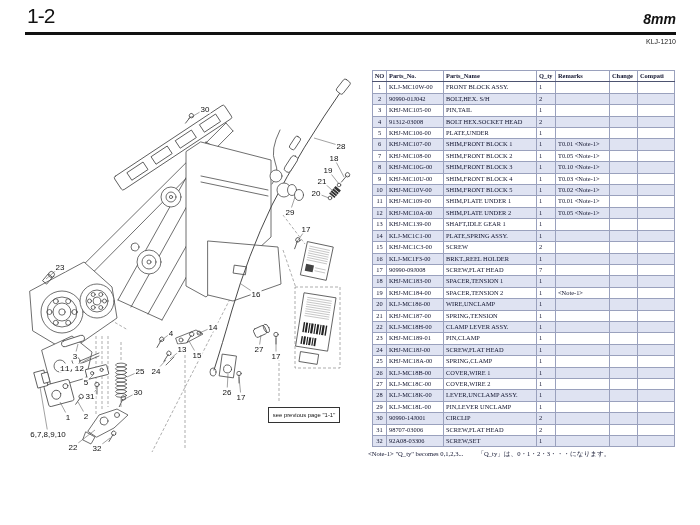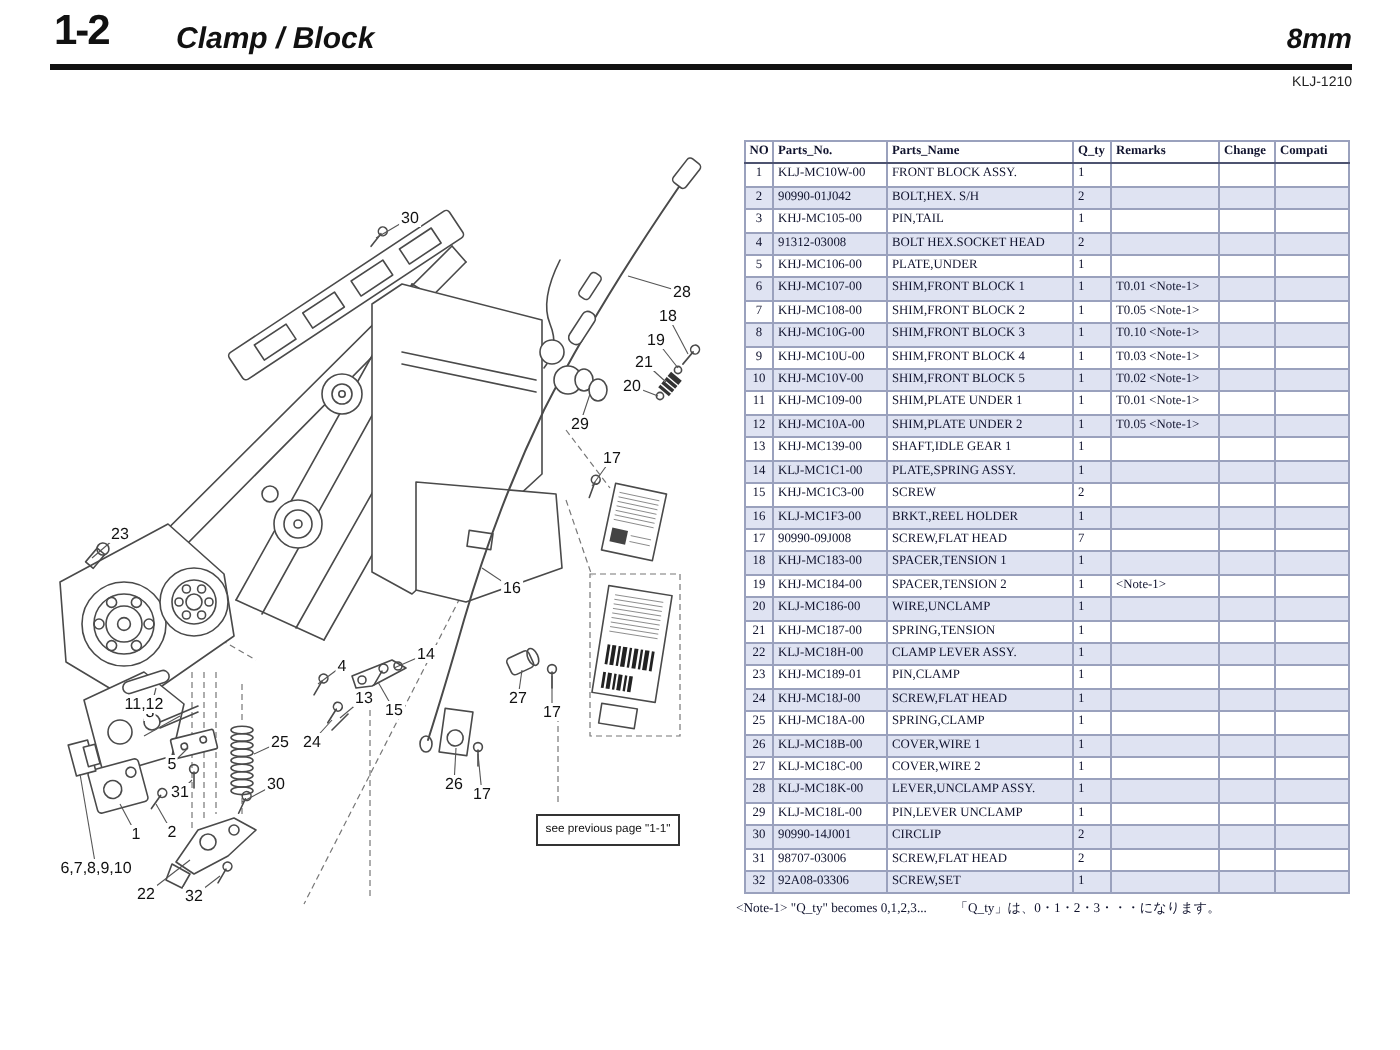--- a/index.html
+++ b/index.html
@@ -1,19 +1,19 @@
 <!DOCTYPE html>
 <html><head>
 <meta charset="utf-8">
 <style>
   html,body{margin:0;padding:0;background:#e8e8e8;}
   .page{position:relative;width:700px;height:525px;background:#ffffff;overflow:hidden;
         font-family:"Liberation Sans",sans-serif;color:#111;}
   
-  .sec-num{position:absolute;left:27px;top:4px;font-size:21px;font-weight:bold;letter-spacing:-1px;}
+  .sec-num{position:absolute;left:27px;top:4px;font-size:21px;font-weight:normal;letter-spacing:-1px;}
   .doc-title{position:absolute;left:88px;top:11px;font-size:15px;font-weight:bold;font-style:italic;}
   .size-label{position:absolute;right:24px;top:11px;font-size:14px;font-weight:bold;font-style:italic;}
   .head-rule{position:absolute;left:25px;top:32px;width:651px;height:2.5px;background:#111;}
   .model-code{position:absolute;right:24px;top:38px;font-size:7px;color:#222;}
   
   svg.diagram{position:absolute;left:0;top:0;width:700px;height:525px;z-index:1;}
   g.art{stroke:#4a4a4a;fill:none;stroke-width:.8;stroke-linejoin:round;stroke-linecap:round;}
   g.art .w{fill:#fff;}
   g.dash{stroke:#777;stroke-width:.6;stroke-dasharray:3 2;fill:none;}
   g.fine{stroke:#888;stroke-width:.45;}
@@ -39,21 +39,20 @@
   .note-line{position:absolute;left:368px;top:450px;width:330px;
              font-family:"Liberation Serif",serif;font-size:6.6px;color:#10132e;z-index:2;}
   .note-line .jp{margin-left:14px;}
 </style>
 </head>
 <body>
 
 <div class="page">
 
   <div class="sec-num">1-2</div>
-  <div class="doc-title">Clamp / Block</div>
   <div class="size-label">8mm</div>
   <div class="head-rule"></div>
   <div class="model-code">KLJ-1210</div>
 
   <svg class="diagram" viewBox="0 0 700 525">
     <defs>
       <g id="screw">
           <line x1="0" y1="-4" x2="0" y2="4"></line>
           <circle cy="-5.5" r="2.2"></circle>
         </g>
@@ -647,21 +646,21 @@
     <div class="callout" style="left: 306px; top: 229px;">17</div>
     <div class="callout" style="left: 60px; top: 267px;">23</div>
     <div class="callout" style="left: 256px; top: 294px;">16</div>
     <div class="callout" style="left: 213px; top: 327px;">14</div>
     <div class="callout" style="left: 171px; top: 333px;">4</div>
     <div class="callout" style="left: 182px; top: 349px;">13</div>
     <div class="callout" style="left: 197px; top: 355px;">15</div>
     <div class="callout" style="left: 259px; top: 349px;">27</div>
     <div class="callout" style="left: 276px; top: 356px;">17</div>
     <div class="callout" style="left: 75px; top: 356px;">3</div>
-    <div class="callout" style="left: 72px; top: 352px;">11,12</div>
+    <div class="callout" style="left: 72px; top: 368px; font-family: Liberation Mono, monospace;">11,12</div>
     <div class="callout" style="left: 140px; top: 371px;">25</div>
     <div class="callout" style="left: 156px; top: 371px;">24</div>
     <div class="callout" style="left: 86px; top: 382px;">5</div>
     <div class="callout" style="left: 90px; top: 396px;">31</div>
     <div class="callout" style="left: 138px; top: 392px;">30</div>
     <div class="callout" style="left: 227px; top: 392px;">26</div>
     <div class="callout" style="left: 241px; top: 397px;">17</div>
     <div class="callout" style="left: 68px; top: 417px;">1</div>
     <div class="callout" style="left: 86px; top: 416px;">2</div>
     <div class="callout" style="left: 48px; top: 434px;">6,7,8,9,10</div>

